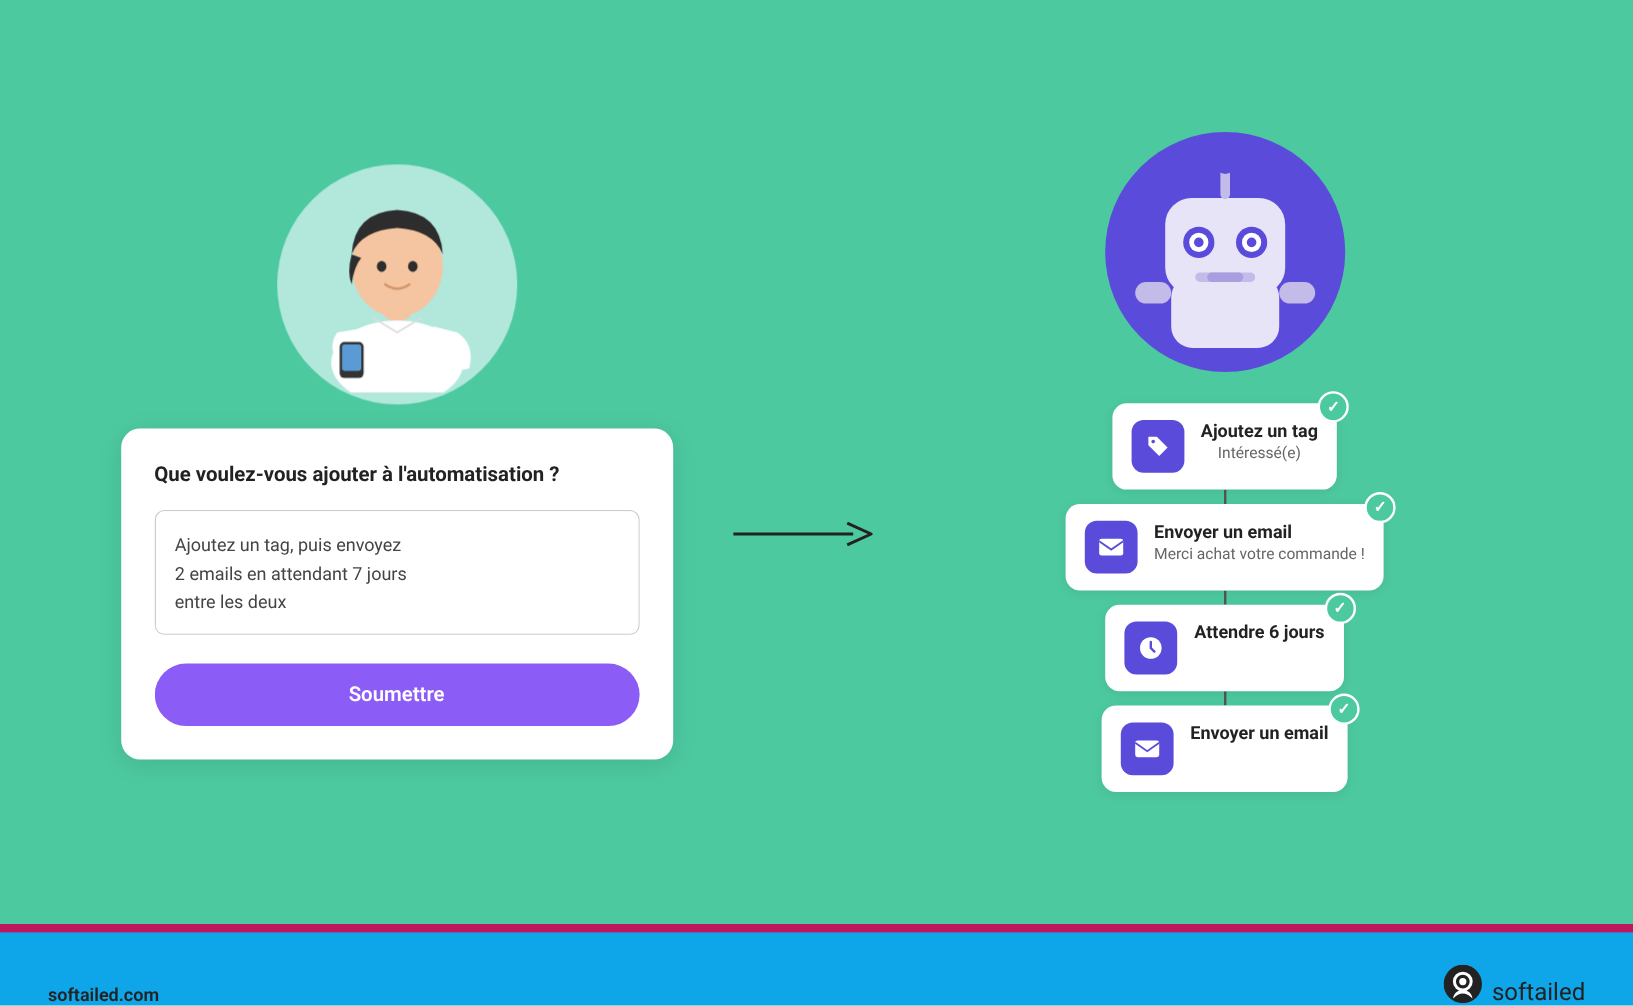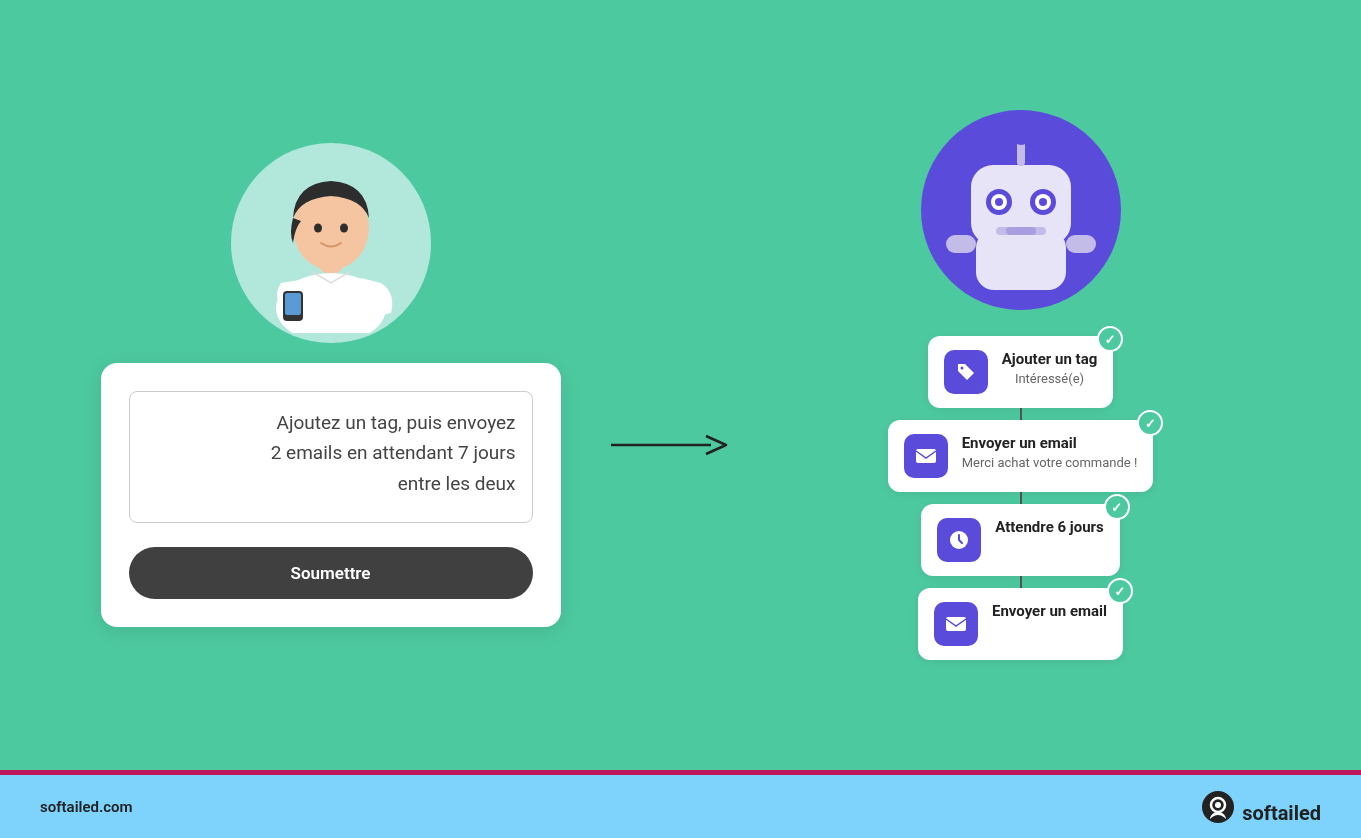--- a/index.html
+++ b/index.html
@@ -17,44 +17,44 @@
       flex: 1;
       background: #4DC9A0;
       position: relative;
       display: flex;
       align-items: center;
       justify-content: center;
       padding: 40px 60px;
     }
 
     .footer {
-      background: #7dd3fc;
+      background: #0ea5e9;
       height: 68px;
       display: flex;
-      align-items: center;
+      align-items: flex-end;
       justify-content: space-between;
       padding: 0 40px;
-      border-top: 5px solid #be185d;
+      border-top: 7px solid #be185d;
     }
 
     .footer-url {
       font-size: 15px;
       font-weight: 600;
       color: #222;
     }
 
     .footer-brand {
       display: flex;
       align-items: center;
       gap: 8px;
     }
 
     .footer-brand-name {
       font-size: 20px;
-      font-weight: 700;
+      font-weight: 400;
       color: #222;
       margin-top: 12px;
     }
 
     
     .left-section {
       display: flex;
       flex-direction: column;
       align-items: center;
       gap: 20px;
@@ -136,34 +136,33 @@
       color: #222;
       margin-bottom: 16px;
       line-height: 1.4;
     }
 
     .card-textarea {
       width: 100%;
       border: 1.5px solid #ccc;
       border-radius: 8px;
       padding: 16px;
-      font-size: 19px;
+      font-size: 15px;
       color: #444;
       line-height: 1.6;
       resize: none;
-      height: 132px;
+      height: 104px;
       font-family: inherit;
       outline: none;
-      text-align: right;
     }
 
     .submit-btn {
       width: 100%;
       margin-top: 20px;
-      background: #404040;
+      background: #8b5cf6;
       color: #fff;
       border: none;
       border-radius: 50px;
       padding: 16px;
       font-size: 17px;
       font-weight: 600;
       cursor: pointer;
       font-family: inherit;
     }
 
@@ -325,20 +324,21 @@
         <rect x="34" y="140" width="16" height="22" rx="2" fill="#5b9bd5"></rect>
 
         <path d="M130 130 Q145 140 140 160 Q125 165 118 148 L110 125Z" fill="white"></path>
 
         <path d="M60 118 L80 130 L100 118" stroke="#ddd" stroke-width="1.5" fill="none"></path>
       </svg>
     </div>
 
     <div class="card">
 
+      <div class="card-question">Que voulez-vous ajouter à l'automatisation ?</div>
 
       <textarea class="card-textarea" style="">Ajoutez un tag, puis envoyez
 2 emails en attendant 7 jours
 entre les deux</textarea>
 
       <button class="submit-btn">Soumettre</button>
     </div>
   </div>
 
   <div class="arrow-section">
@@ -380,21 +380,21 @@
     <div class="steps-container">
 
       <div class="step-card" style="margin-bottom:0;">
         <div class="step-icon-wrap tag-icon">
           <svg width="24" height="24" viewBox="0 0 24 24" fill="none">
             <path d="M4 4h7l9 9-7 7-9-9V4z" fill="white"></path>
             <circle cx="8" cy="8" r="1.5" fill="#5b4bdb"></circle>
           </svg>
         </div>
         <div class="step-text">
-          <span class="step-title">Ajouter un tag</span>
+          <span class="step-title">Ajoutez un tag</span>
           <span class="step-subtitle">Intéressé(e)</span>
         </div>
         <div class="step-check">✓</div>
       </div>
 
       <div class="step-gap">
         <div class="step-gap-line"></div>
       </div>
 
       <div class="step-card">

